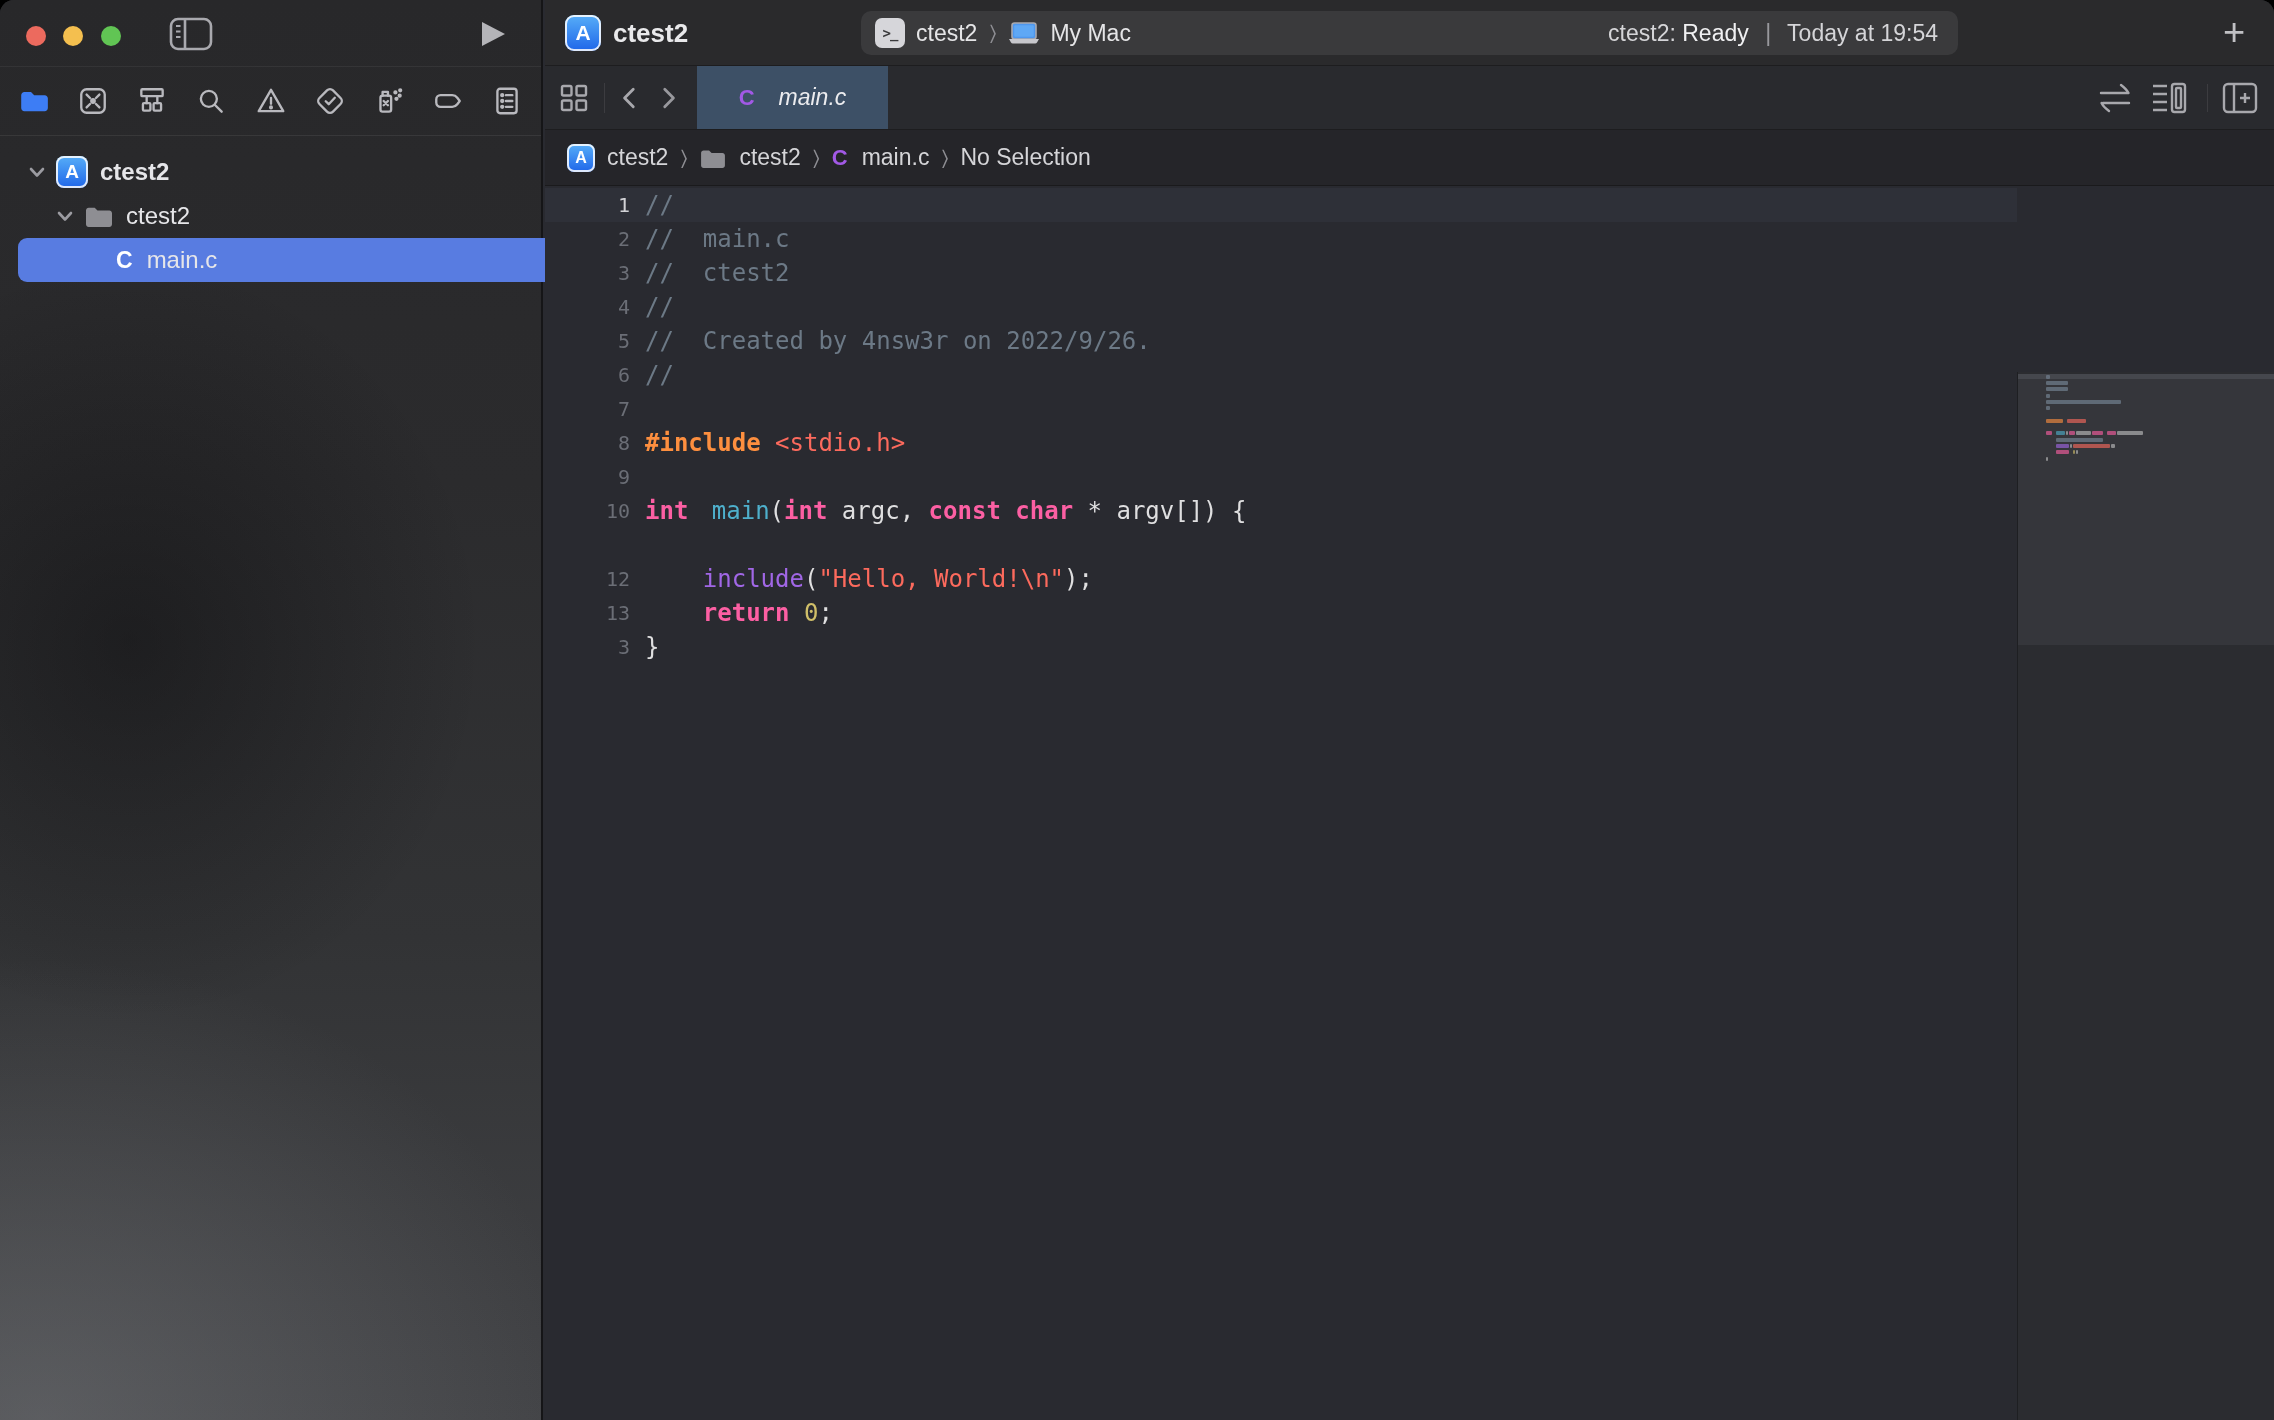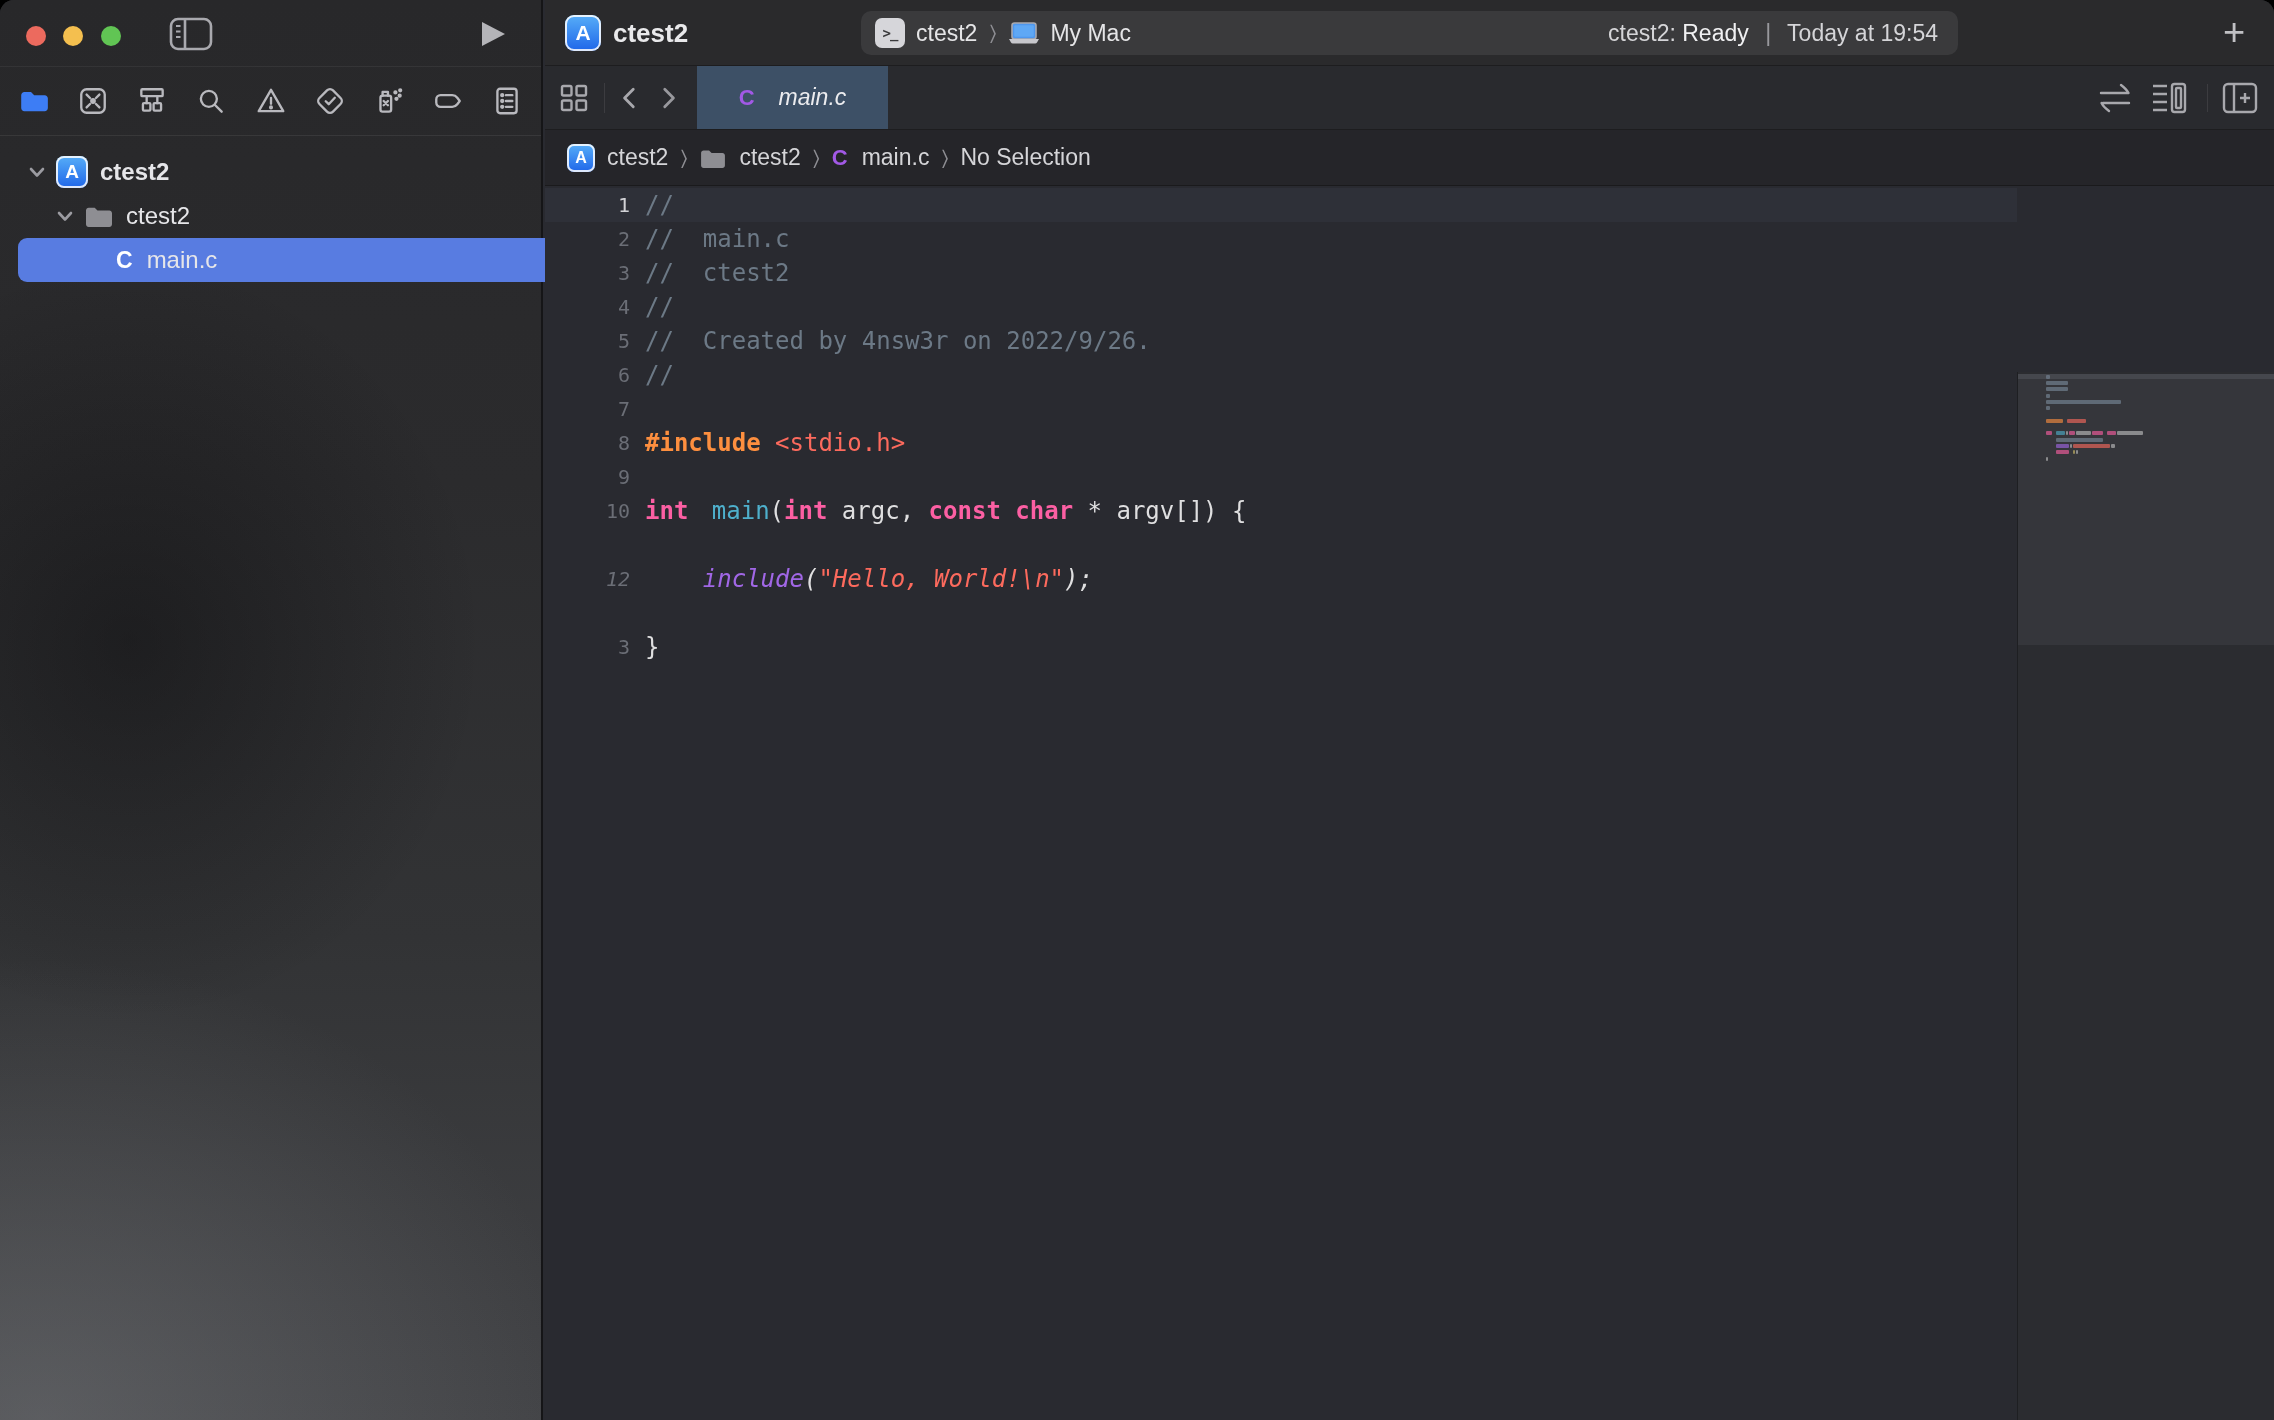--- a/index.html
+++ b/index.html
@@ -369,21 +369,22 @@
           <div class="code-line current" style="top: 0px;"><span class="gutter-num">1</span><span class="code-text"><span class="tok-comment">//</span></span></div>
           <div class="code-line" style="top: 34px;"><span class="gutter-num">2</span><span class="code-text"><span class="tok-comment">//  main.c</span></span></div>
           <div class="code-line" style="top: 68px;"><span class="gutter-num">3</span><span class="code-text"><span class="tok-comment">//  ctest2</span></span></div>
           <div class="code-line" style="top: 102px;"><span class="gutter-num">4</span><span class="code-text"><span class="tok-comment">//</span></span></div>
           <div class="code-line" style="top: 136px;"><span class="gutter-num">5</span><span class="code-text"><span class="tok-comment">//  Created by 4nsw3r on 2022/9/26.</span></span></div>
           <div class="code-line" style="top: 170px;"><span class="gutter-num">6</span><span class="code-text"><span class="tok-comment">//</span></span></div>
           <div class="code-line" style="top: 204px;"><span class="gutter-num">7</span><span class="code-text"></span></div>
           <div class="code-line" style="top: 238px;"><span class="gutter-num">8</span><span class="code-text"><span class="tok-preprocessor">#include</span><span class="tok-plain"> </span><span class="tok-string">&lt;stdio.h&gt;</span></span></div>
           <div class="code-line" style="top: 272px;"><span class="gutter-num">9</span><span class="code-text"></span></div>
           <div class="code-line" style="top: 306px;"><span class="gutter-num">10</span><span class="code-text"><span class="tok-keyword">int</span><span class="tok-plain"> </span><span class="tok-function_decl">main</span><span class="tok-plain">(</span><span class="tok-keyword">int</span><span class="tok-plain"> argc, </span><span class="tok-keyword">const</span><span class="tok-plain"> </span><span class="tok-keyword">char</span><span class="tok-plain"> * argv[]) {</span></span></div>
-          <div class="code-line" style="top: 374px; font-style: italic;"><span class="gutter-num">12</span><span class="code-text"><span class="tok-plain">    </span><span class="tok-function_call">include</span><span class="tok-plain">(</span><span class="tok-string">"Hello, World!\n"</span><span class="tok-plain">);</span></span></div>
+          <div class="code-line" style="top: 374px;"><span class="gutter-num">12</span><span class="code-text"><span class="tok-plain">    </span><span class="tok-function_call">include</span><span class="tok-plain">(</span><span class="tok-string">"Hello, World!\n"</span><span class="tok-plain">);</span></span></div>
+          <div class="code-line" style="top: 408px;"><span class="gutter-num">13</span><span class="code-text"><span class="tok-plain">    </span><span class="tok-keyword">return</span><span class="tok-plain"> </span><span class="tok-number">0</span><span class="tok-plain">;</span></span></div>
           <div class="code-line" style="top: 442px;"><span class="gutter-num">3</span><span class="code-text"><span class="tok-plain">}</span></span></div>
         </div>
       <div class="minimap">
         <div class="mini-viewport"></div>
         <div class="mini-current"></div>
         <div id="minimap-host">
             <div class="mini-row" style="top: 2.7px;"><span class="mini-seg op-comment " style="width:4px;background:#6C7986"></span></div>
             <div class="mini-row" style="top: 9px;"><span class="mini-seg op-comment " style="width:22px;background:#6C7986"></span></div>
             <div class="mini-row" style="top: 15.3px;"><span class="mini-seg op-comment " style="width:22px;background:#6C7986"></span></div>
             <div class="mini-row" style="top: 21.6px;"><span class="mini-seg op-comment " style="width:4px;background:#6C7986"></span></div>

